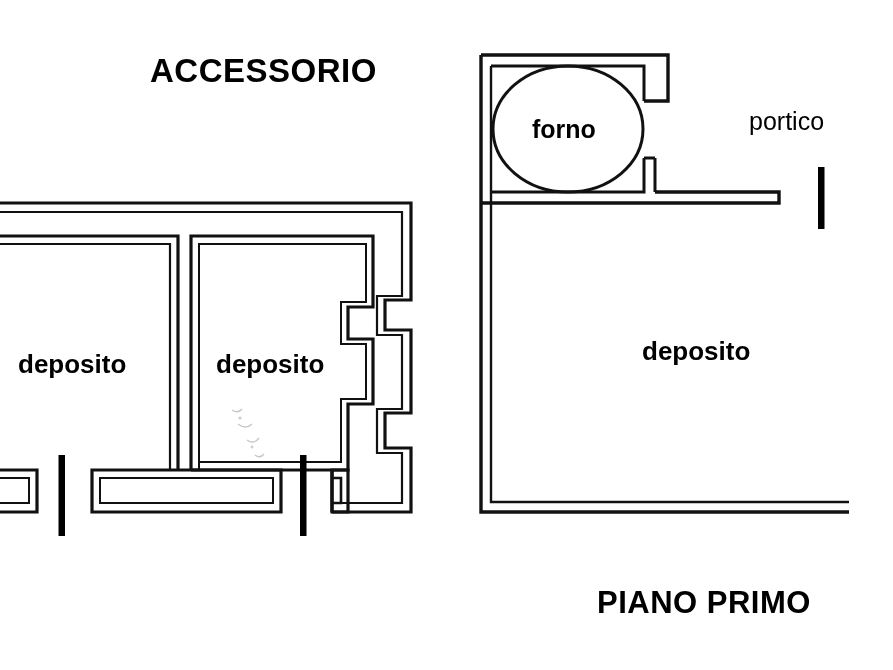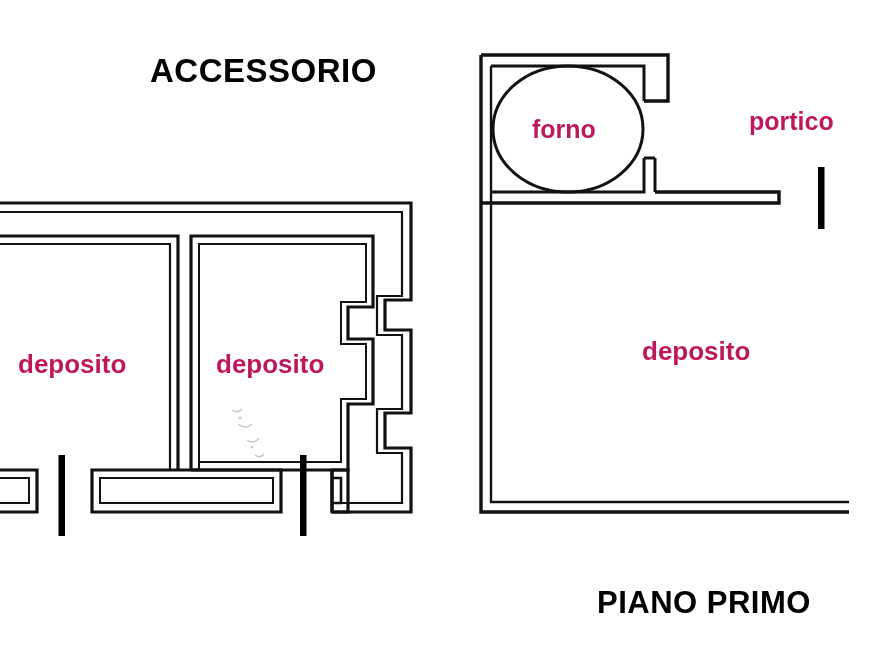--- a/index.html
+++ b/index.html
@@ -43,28 +43,28 @@
   #label-piano-primo {
     left: 597px;
     top: 585px;
     font-size: 31px;
   }
   .room-label {
     position: absolute;
     font-family: "Liberation Sans", sans-serif;
     font-weight: bold;
     font-size: 26px;
-    color: #be185d;
+    color: #000000;
     white-space: nowrap;
   }
   #label-deposito-left  { left: 18px;  top: 349px; }
   #label-deposito-mid   { left: 216px; top: 349px; }
   #label-deposito-right { left: 642px; top: 336px; }
   #label-forno          { left: 532px; top: 115px; font-size: 25px; }
-  #label-portico        { left: 749px; top: 107px; font-size: 25px; font-weight: bold; }
+  #label-portico        { left: 749px; top: 107px; font-size: 25px; font-weight: normal; }
 </style>
 </head>
 <body>
 
 <div id="page">
 
   <svg class="plan-svg" viewBox="0 0 893 670">
 
     <g>
 

